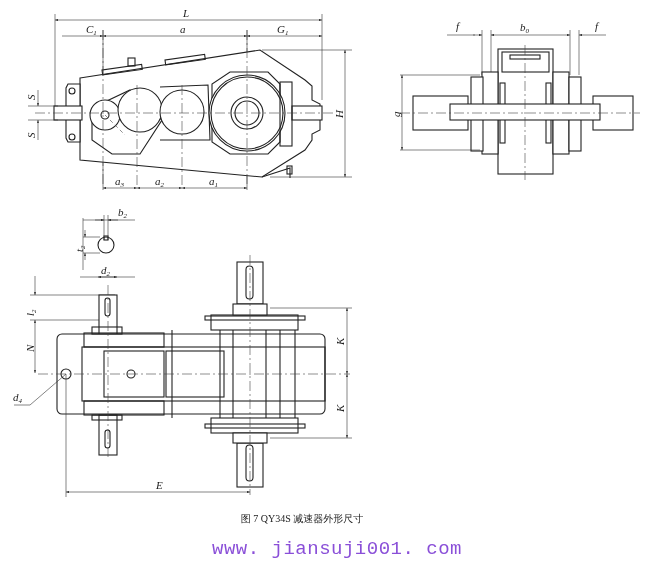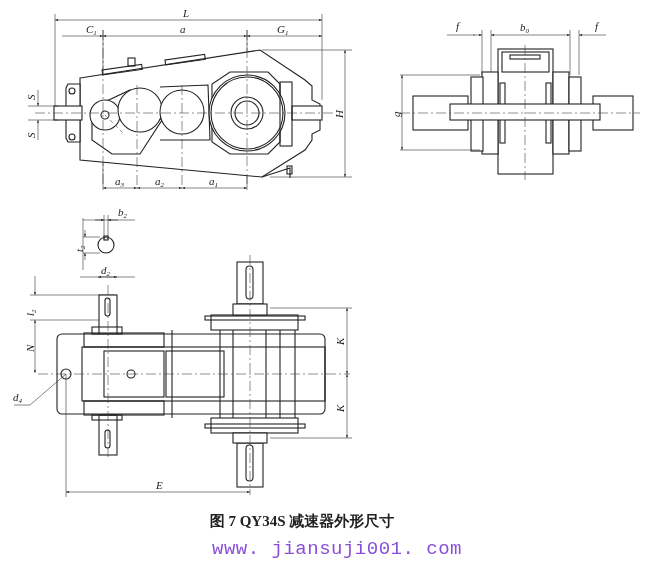--- a/index.html
+++ b/index.html
@@ -5,21 +5,21 @@
   html,body{margin:0;padding:0;background:#ffffff;}
   body{width:650px;height:570px;position:relative;overflow:hidden;font-family:"Liberation Serif",serif;}
   svg{position:absolute;left:0;top:0;}
   .ln{stroke:#222;stroke-width:1.1;fill:none;}
   .thin{stroke:#333;stroke-width:0.6;fill:none;}
   .cl{stroke:#444;stroke-width:0.6;fill:none;stroke-dasharray:10 3 2 3;}
   .dash{stroke:#444;stroke-width:0.6;fill:none;stroke-dasharray:4 3;}
   .fill{fill:#fff;stroke:#222;stroke-width:1.1;}
   .lbl{font-family:"Liberation Serif",serif;font-style:italic;font-size:11px;fill:#222;}
   .sub{font-size:7px;}
-  .caption{position:absolute;left:0;width:604px;top:512px;text-align:center;font-family:"Liberation Serif",serif;font-size:15px;font-weight:bold;color:#222;}
+  .caption{position:absolute;left:0;width:604px;top:512px;text-align:center;font-family:"Liberation Serif",serif;font-size:10px;font-weight:normal;color:#222;}
   .watermark{position:absolute;left:12px;width:650px;top:538px;text-align:center;font-family:"Liberation Mono",monospace;font-size:19px;color:#8a4fd8;letter-spacing:0.5px;}
 </style>
 </head>
 <body>
 
 <svg width="650" height="570" viewBox="0 0 650 570">
   <defs>
     <marker id="ar" viewBox="0 0 10 10" refX="10" refY="5" markerWidth="7" markerHeight="5" orient="auto-start-reverse">
       <path d="M0,2 L10,5 L0,8 z" fill="#222"></path>
     </marker>

